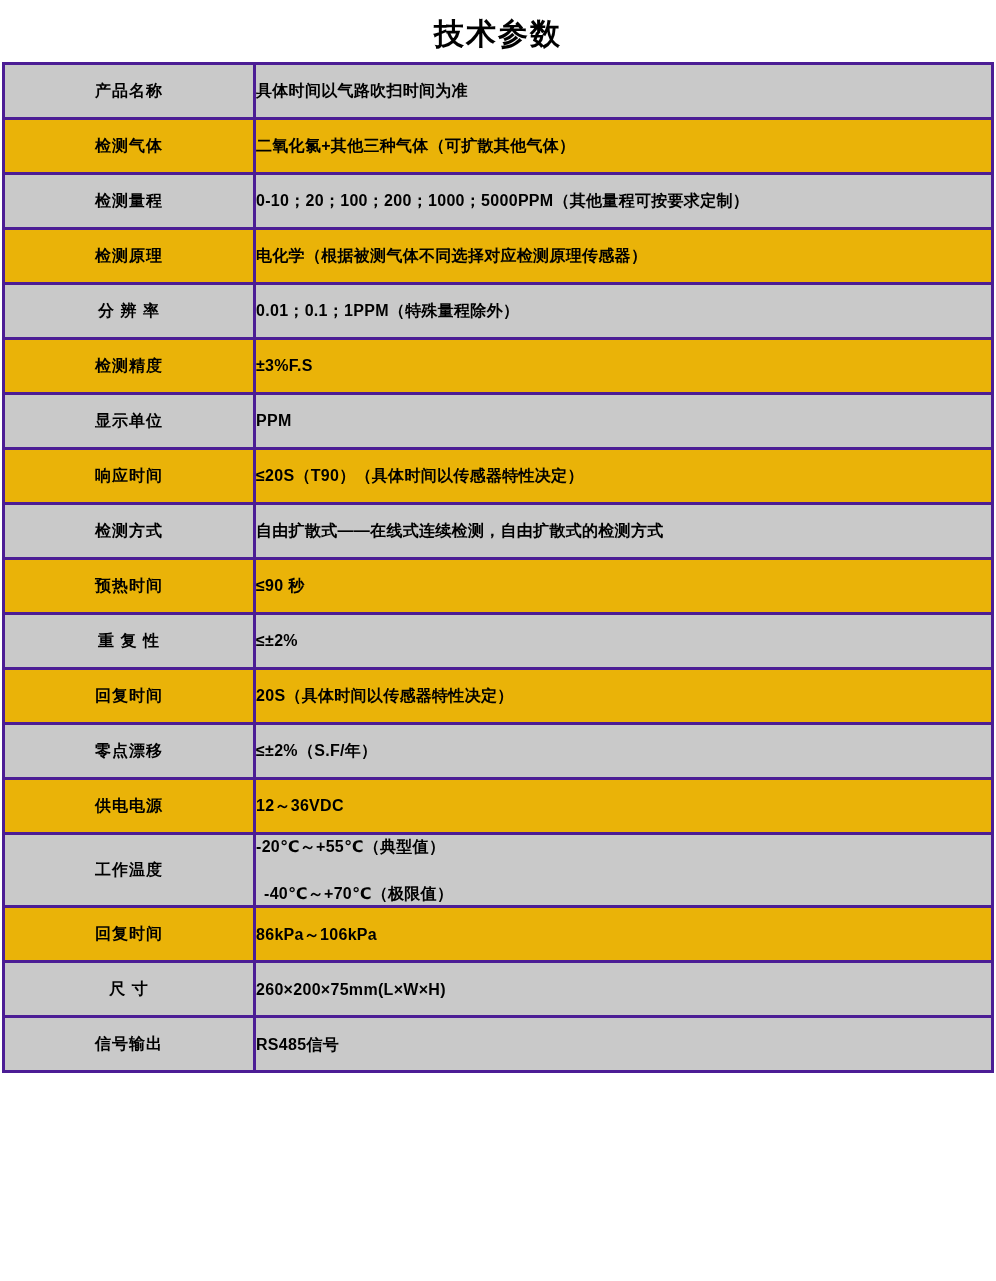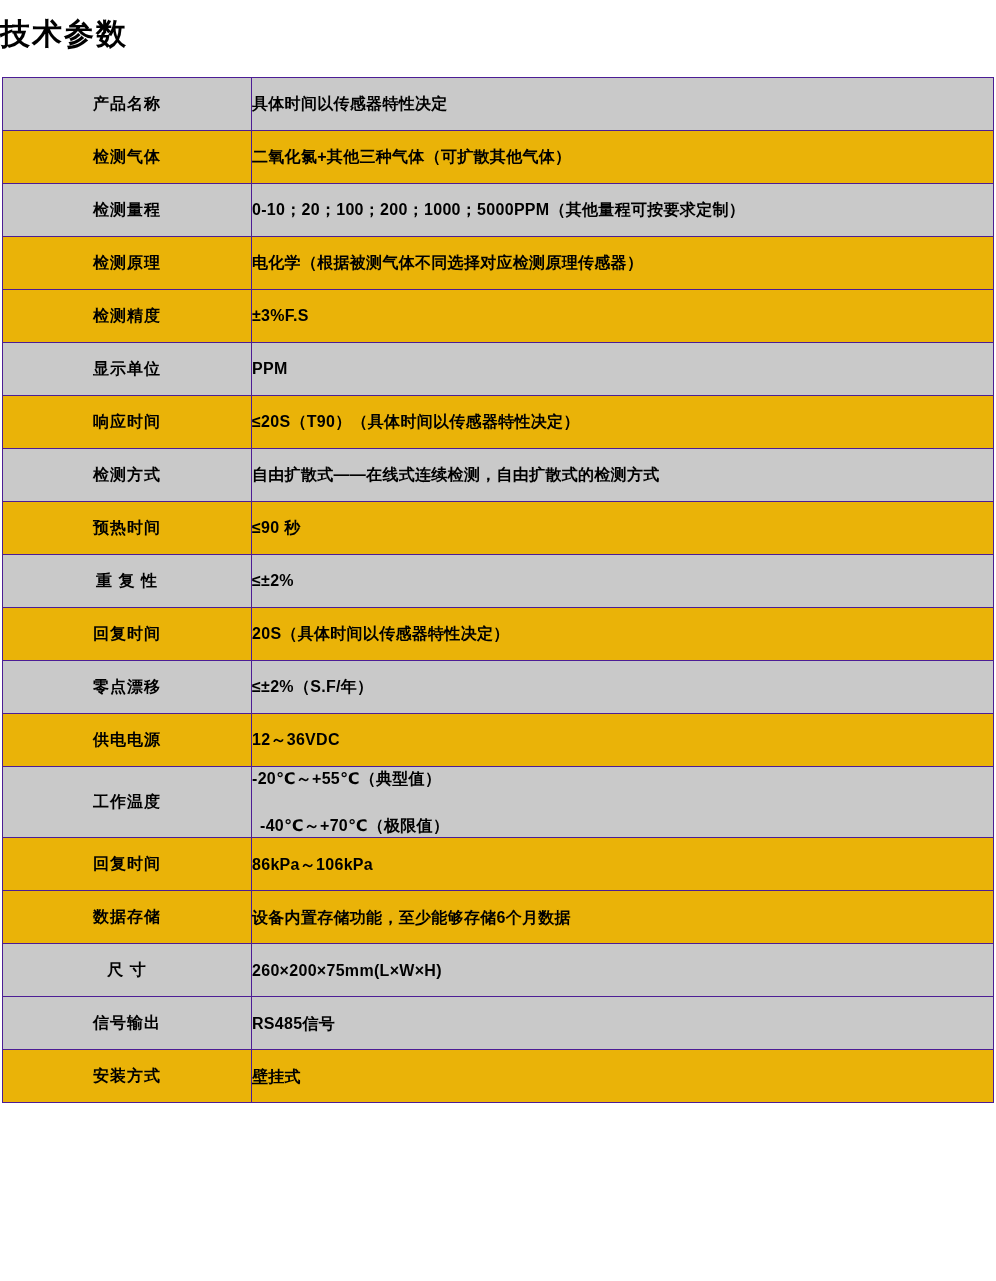--- a/index.html
+++ b/index.html
@@ -10,41 +10,42 @@
   body {
     width: 996px;
     font-family: "Liberation Sans", "DejaVu Sans", sans-serif;
     color: #000000;
   }
   .page {
     width: 996px;
     box-sizing: border-box;
   }
   .doc-title {
+    text-align: center;
     font-size: 30px;
     font-weight: bold;
     letter-spacing: 2px;
-    padding: 14px 0 22px 0;
+    padding: 14px 0 7px 0;
     margin: 0;
     border-radius: 18px;
   }
   table.spec {
     border-collapse: collapse;
     width: 992px;
     margin: 0 2px;
     table-layout: fixed;
   }
   table.spec tr {
     background: #c9c9c9;
   }
   table.spec tr.alt {
     background: #eab308;
   }
   table.spec td {
-    border: 1px solid #4c1d95;
+    border: 3px solid #4c1d95;
     font-size: 16px;
     font-weight: bold;
     vertical-align: middle;
     padding: 0;
   }
   td.label {
     width: 248px;
     text-align: center;
     letter-spacing: 1px;
     height: 52px;
@@ -65,39 +66,45 @@
 </head>
 <body>
 
 <div class="page">
   <h1 class="doc-title">技术参数</h1>
   <table class="spec">
     <tbody>
         <tr>
           <td class="label">产品名称</td>
           <td class="value">
-            <span class="value-line">具体时间以传感器特性决定</span>
+            <span class="value-line">具体时间以气路吹扫时间为准</span>
           </td>
         </tr>
         <tr class="alt">
           <td class="label">检测气体</td>
           <td class="value">
             <span class="value-line">二氧化氯+其他三种气体（可扩散其他气体）</span>
           </td>
         </tr>
         <tr>
           <td class="label">检测量程</td>
           <td class="value">
             <span class="value-line">0-10；20；100；200；1000；5000PPM（其他量程可按要求定制）</span>
           </td>
         </tr>
         <tr class="alt">
           <td class="label">检测原理</td>
           <td class="value">
             <span class="value-line">电化学（根据被测气体不同选择对应检测原理传感器）</span>
+          </td>
+        </tr>
+        <tr>
+          <td class="label">分 辨 率</td>
+          <td class="value">
+            <span class="value-line">0.01；0.1；1PPM（特殊量程除外）</span>
           </td>
         </tr>
         <tr class="alt">
           <td class="label">检测精度</td>
           <td class="value">
             <span class="value-line">±3%F.S</span>
           </td>
         </tr>
         <tr>
           <td class="label">显示单位</td>
@@ -153,39 +160,27 @@
             <span class="value-line">-20℃～+55℃（典型值）</span>
             <span class="value-line indent">-40℃～+70℃（极限值）</span>
           </td>
         </tr>
         <tr class="alt">
           <td class="label">回复时间</td>
           <td class="value">
             <span class="value-line">86kPa～106kPa</span>
           </td>
         </tr>
-        <tr class="alt">
-          <td class="label">数据存储</td>
-          <td class="value">
-            <span class="value-line">设备内置存储功能，至少能够存储6个月数据</span>
-          </td>
-        </tr>
         <tr>
           <td class="label">尺     寸</td>
           <td class="value">
             <span class="value-line">260×200×75mm(L×W×H)</span>
           </td>
         </tr>
         <tr>
           <td class="label">信号输出</td>
           <td class="value">
             <span class="value-line">RS485信号</span>
           </td>
         </tr>
-        <tr class="alt">
-          <td class="label">安装方式</td>
-          <td class="value">
-            <span class="value-line">壁挂式</span>
-          </td>
-        </tr>
       </tbody>
   </table>
 </div>
 
 </body></html>

